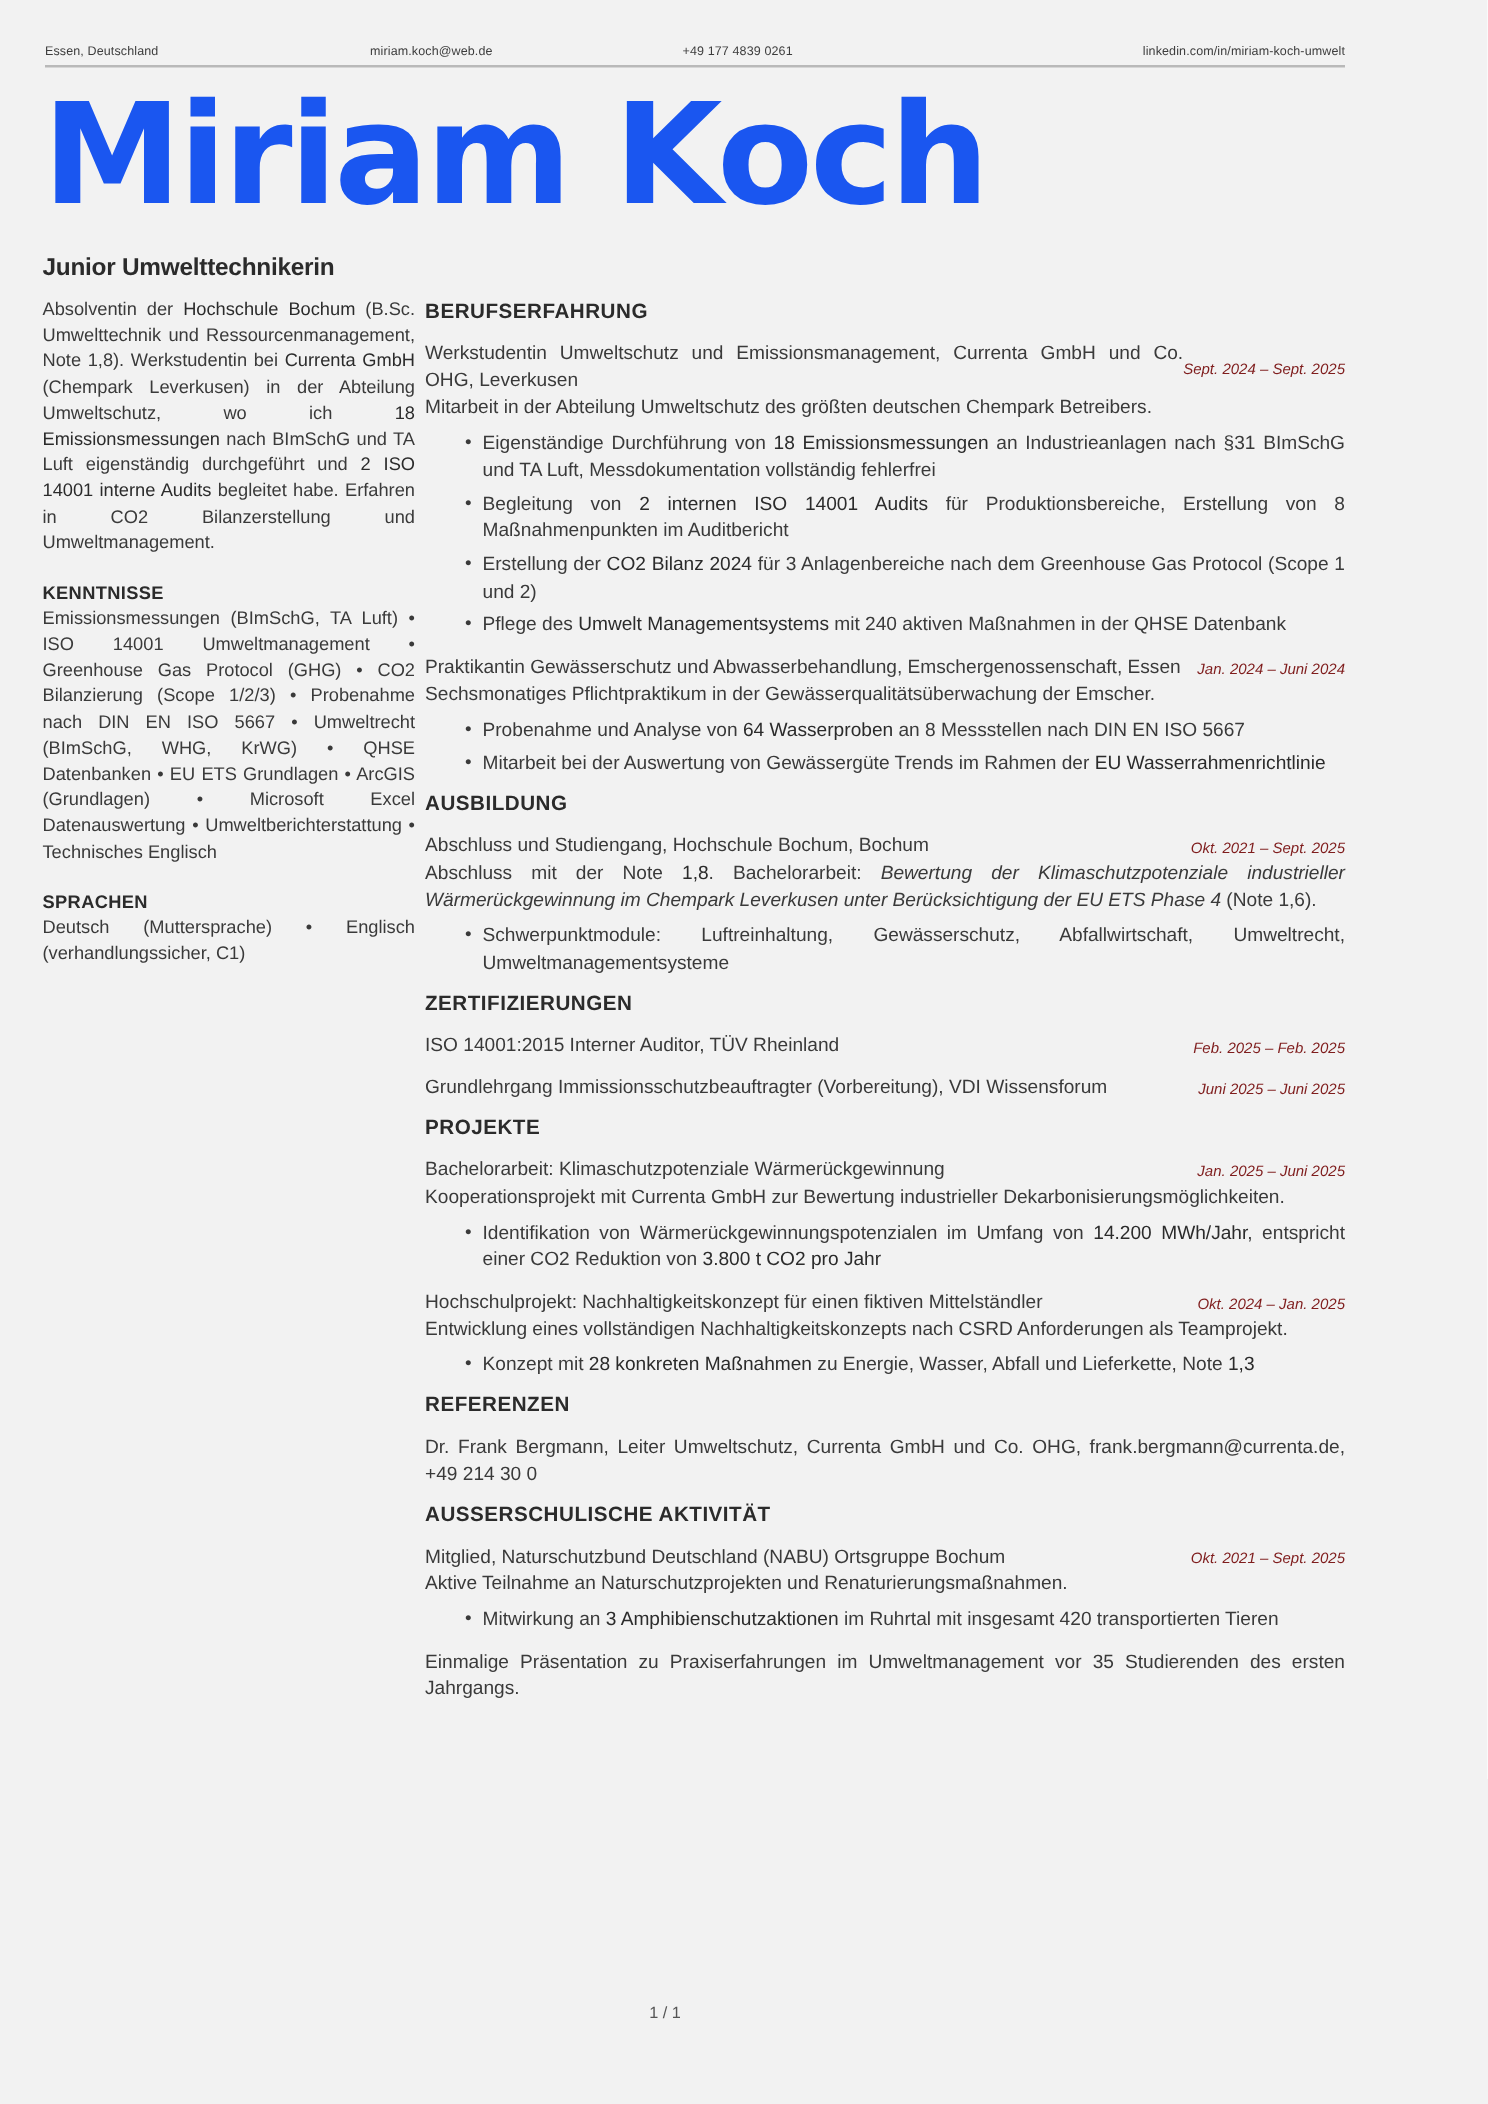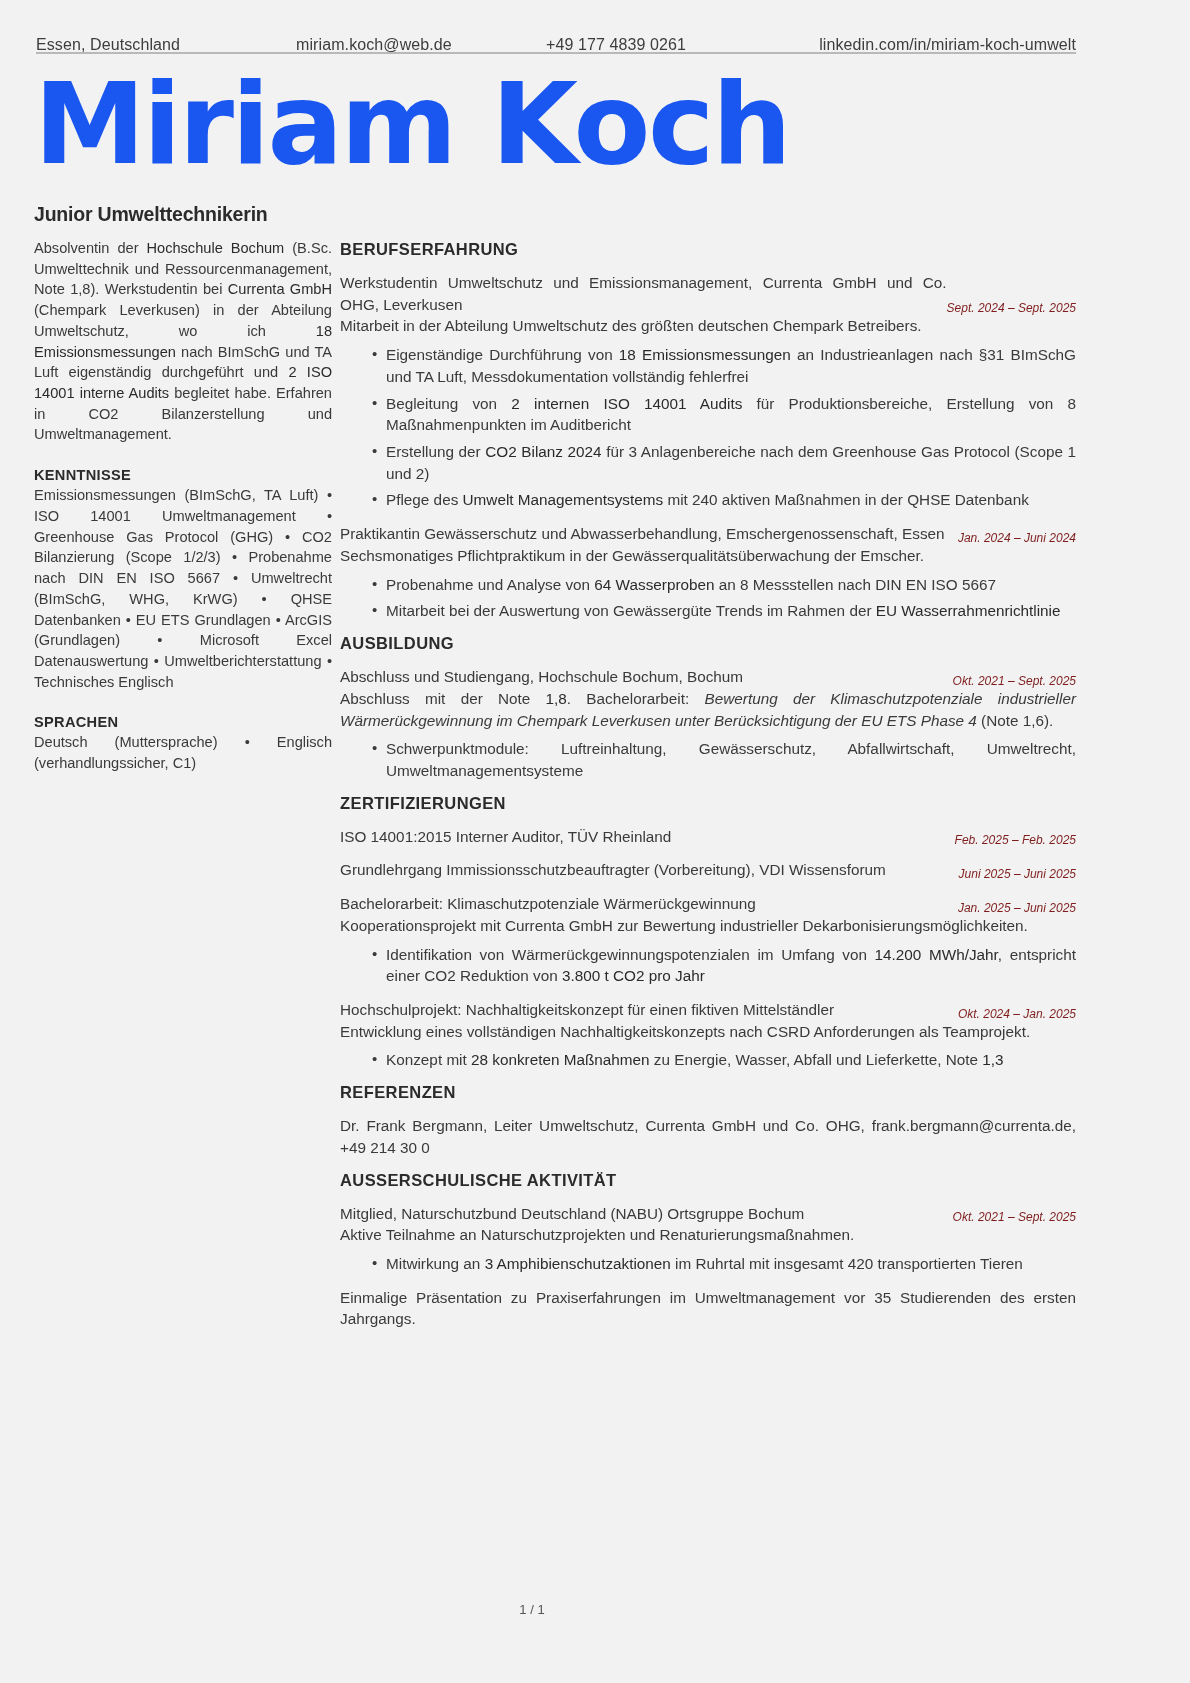--- a/index.html
+++ b/index.html
@@ -20,21 +20,21 @@
 
   
   .contact-bar {
     position: absolute;
     left: 36px;
     top: 26px;
     width: 1040px;
     display: flex;
     justify-content: space-between;
     align-items: baseline;
-    font-size: 16px;
+    font-size: 10px;
     color: #3d3d3d;
     letter-spacing: 0.1px;
   }
   .contact-bar .ci { white-space: nowrap; }
   .contact-bar .ci:nth-child(1) { flex: 0 0 260px; text-align: left; }
   .contact-bar .ci:nth-child(2) { flex: 0 0 250px; text-align: left; }
   .contact-bar .ci:nth-child(3) { flex: 0 0 250px; text-align: left; }
   .contact-bar .ci:nth-child(4) { flex: 1 1 auto; text-align: right; margin-top: 10px; }
 
   .header-rule {
@@ -110,21 +110,21 @@
     font-size: 16.5px;
     font-weight: 700;
     color: #2b2b2b;
     letter-spacing: 0.4px;
     margin: 0 0 13px 0;
   }
 
   .entry { margin-bottom: 12px; }
   .entry-row {
     display: flex;
-    align-items: flex-end;
+    align-items: center;
     justify-content: space-between;
   }
   .entry-title {
     flex: 1 1 auto;
     font-size: 15.3px;
     line-height: 1.42;
     color: #3a3a3a;
     text-align: justify;
   }
   .entry-date {
@@ -257,20 +257,21 @@
           </div>
         </div>
         <div class="entry">
           <div class="entry-row">
             <div class="entry-title">Grundlehrgang Immissionsschutzbeauftragter (Vorbereitung), VDI Wissensforum</div>
             <div class="entry-date">Juni 2025 – Juni 2025</div>
           </div>
         </div>
       </div>
     <div>
+        <h3 class="sec-head">PROJEKTE</h3>
         <div class="entry">
           <div class="entry-row">
             <div class="entry-title">Bachelorarbeit: Klimaschutzpotenziale Wärmerückgewinnung</div>
             <div class="entry-date">Jan. 2025 – Juni 2025</div>
           </div>
           <div class="entry-desc">Kooperationsprojekt mit Currenta GmbH zur Bewertung industrieller Dekarbonisierungsmöglichkeiten.</div>
           <ul class="bullets">
             <li>Identifikation von Wärmerückgewinnungspotenzialen im Umfang von <b>14.200 MWh/Jahr</b>, entspricht einer CO2 Reduktion von <b>3.800 t CO2 pro Jahr</b></li>
           </ul>
         </div>

